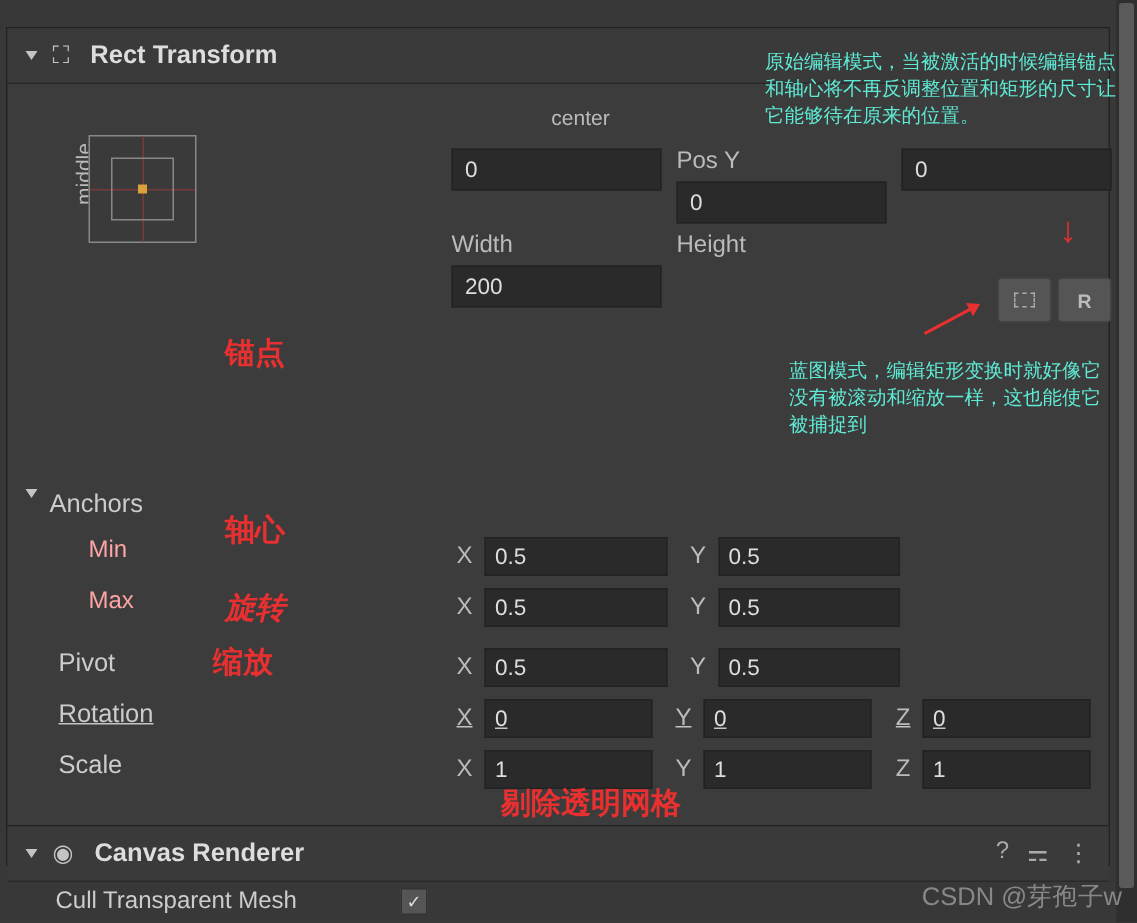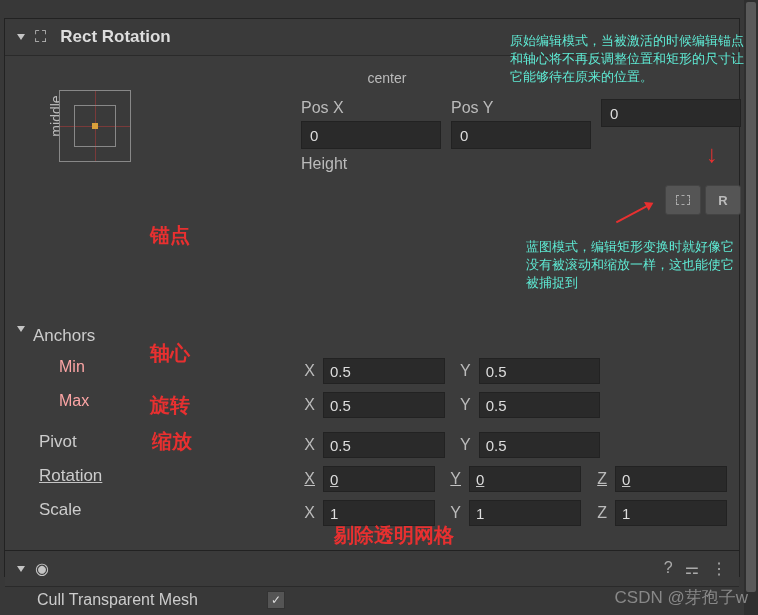--- a/index.html
+++ b/index.html
@@ -45,49 +45,52 @@
   .scrollbar-thumb { position: absolute; right: 2px; top: 2px; width: 10px; height: 96%; background: #5a5a5a; border-radius: 2px; }
 </style>
 </head>
 <body>
 
 <div class="panel" style="position:absolute; left:4px; top:18px; right:18px; bottom:38px;">
 
   <div class="header">
     <div class="foldout"></div>
     <span class="header-icon">⛶</span>
-    <span class="header-title">Rect Rotation</span>
+    <span class="header-title">Rect Transform</span>
   </div>
 
   <div class="anchor-preset">
     <div class="top-label">center</div>
     <div class="side-label">middle</div>
     <div class="anchor-box">
       <div class="anchor-cross-h"></div>
       <div class="anchor-cross-v"></div>
       <div class="anchor-inner"></div>
       <div class="anchor-dot"></div>
     </div>
   </div>
 
   <div class="pos-grid">
     <div class="pos-row">
       <div class="pos-col">
-        <div class="pos-label">Pos X</div>
         <input class="num-input" value="0" style="">
       </div>
       <div class="pos-col">
         <div class="pos-label">Pos Y</div>
         <input class="num-input" value="0" style="">
       </div>
       <div class="pos-col">
         <input class="num-input" value="0" style="">
       </div>
     </div>
     <div class="pos-row">
+      <div class="pos-col">
+        <div class="pos-label">Width</div>
+        <input class="num-input" value="200" style="">
+      </div>
       <div class="pos-col">
         <div class="pos-label">Height</div>
       </div>
       <div class="pos-col">
         <div style="height:22px;"></div>
         <div class="mode-btns">
           <div class="mode-btn">
             <span style="border:1px dashed #aaa; width:14px; height:10px;"></span>
           </div>
           <div class="mode-btn">R</div>
@@ -152,38 +155,39 @@
         <span class="axis-label">Z</span>
         <input class="axis-input" value="1" style="">
       </div>
     </div>
   </div>
 
   <div class="canvas-section">
     <div class="header">
       <div class="foldout"></div>
       <span class="header-icon">◉</span>
+      <span class="header-title">Canvas Renderer</span>
       <div class="header-right">
         <span>?</span>
         <span>⚎</span>
         <span>⋮</span>
       </div>
     </div>
     <div class="section-row" style="padding-left:32px;">
       <span style="font-size:16px; color:#ccc; width:230px; overflow:hidden; white-space:nowrap;">Cull Transparent Mesh</span>
       <span class="checkbox">✓</span>
     </div>
   </div>
 
 </div>
 
 <div class="annotation" style="left:150px; top:222px;">锚点</div>
 <div class="annotation" style="left:150px; top:340px;">轴心</div>
-<div class="annotation" style="left:150px; top:392px;">旋转</div>
-<div class="annotation" style="left:152px; top:428px;">缩放</div>
+<div class="annotation" style="left:150px; top:392px;font-style:italic;">旋转</div>
+<div class="annotation" style="left:142px; top:428px;">缩放</div>
 <div class="annotation" style="left:334px; top:522px;">剔除透明网格</div>
 
 <div class="annotation-small" style="left:510px; top:32px; width:240px;">原始编辑模式，当被激活的时候编辑锚点和轴心将不再反调整位置和矩形的尺寸让它能够待在原来的位置。</div>
 <div class="annotation-small" style="left:526px; top:238px; width:220px;">蓝图模式，编辑矩形变换时就好像它没有被滚动和缩放一样，这也能使它被捕捉到</div>
 
 <div class="arrow-down" style="left:706px; top:140px;">↓</div>
 <div class="arrow-diag" style="left:614px; top:212px; transform:rotate(-28deg);"></div>
 
 <div class="scrollbar">
   <div class="scrollbar-thumb"></div>

